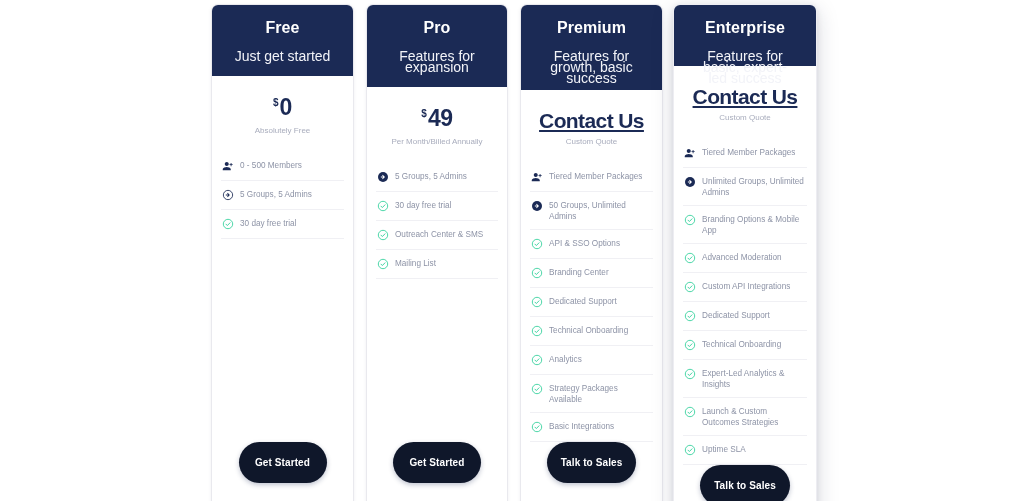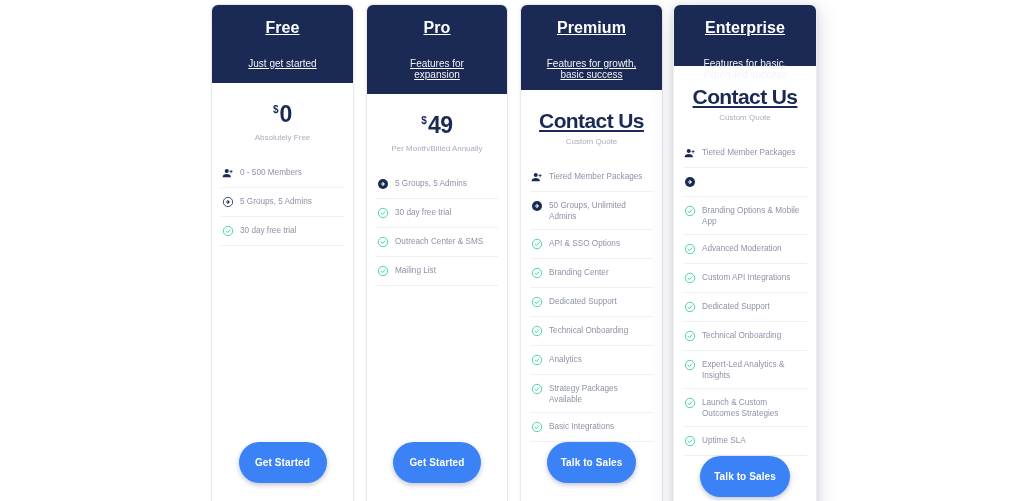--- a/index.html
+++ b/index.html
@@ -36,32 +36,31 @@
   .card-pro       { left: 366px; width: 142px; height: 520px; }
   .card-premium   { left: 520px; width: 143px; height: 520px; }
   .card-enterprise{ left: 673px; width: 144px; height: 520px; }
 
   .card-header {
     background: #1b2a55;
     color: #ffffff;
     text-align: center;
     padding: 13px 20px 14px;
     min-height: 61px;
-    text-decoration: underline;
   }
   .card-header .plan-name {
     font-size: 16px;
     font-weight: bold;
     letter-spacing: 0.1px;
     line-height: 19px;
   }
   .card-header .plan-tagline {
-    font-size: 10px;
+    font-size: 14px;
     line-height: 11px;
-    margin-top: 21px;
+    margin-top: 14px;
     color: #f2f3f8;
     font-weight: normal;
     padding: 0 2px;
   }
 
   .price-block {
     text-align: center;
     padding: 18px 6px 0;
   }
   .price-row {
@@ -128,21 +127,21 @@
     padding-top: 1px;
   }
 
   .cta-wrap {
     margin-top: auto;
     padding: 0 10px 40px;
     display: flex;
     justify-content: center;
   }
   .cta-button {
-    background: #3b82f6;
+    background: #0f172a;
     color: #ffffff;
     border: none;
     border-radius: 999px;
     font-family: "Liberation Sans", sans-serif;
     font-size: 10px;
     font-weight: bold;
     letter-spacing: 0.1px;
     padding: 10px 14px;
     height: 41px;
     min-width: 88px;
@@ -362,20 +361,21 @@
           </span>
           <span class="feature-label">Tiered Member Packages</span>
         </li>
         <li class="feature-item">
           <span class="feature-icon">
             <svg viewBox="0 0 24 24">
               <circle cx="12" cy="12" r="10" fill="#1b2a55"></circle>
               <path fill="#ffffff" d="M11.4 7.4l4.6 4.6-4.6 4.6-1.3-1.3 2.4-2.4H7.7v-1.8h4.8l-2.4-2.4z"></path>
             </svg>
           </span>
+          <span class="feature-label">Unlimited Groups, Unlimited Admins</span>
         </li>
         <li class="feature-item">
           <span class="feature-icon">
             <svg viewBox="0 0 24 24">
               <circle cx="12" cy="12" r="9.4" fill="none" stroke="#3ad29f" stroke-width="1.8"></circle>
               <path fill="none" stroke="#3ad29f" stroke-width="1.9" stroke-linecap="round" stroke-linejoin="round" d="M7.9 12.3l2.8 2.8 5.3-5.5"></path>
             </svg>
           </span>
           <span class="feature-label">Branding Options &amp; Mobile App</span>
         </li>

